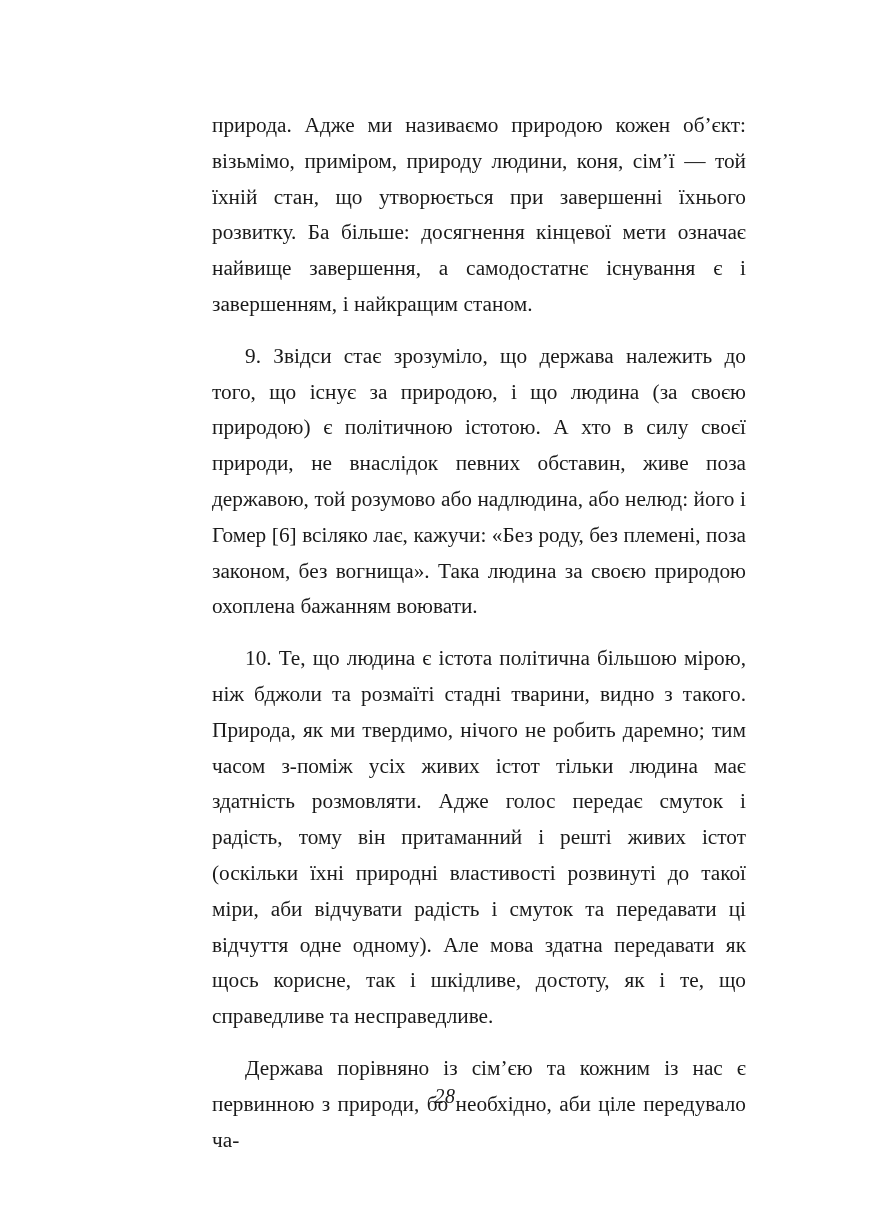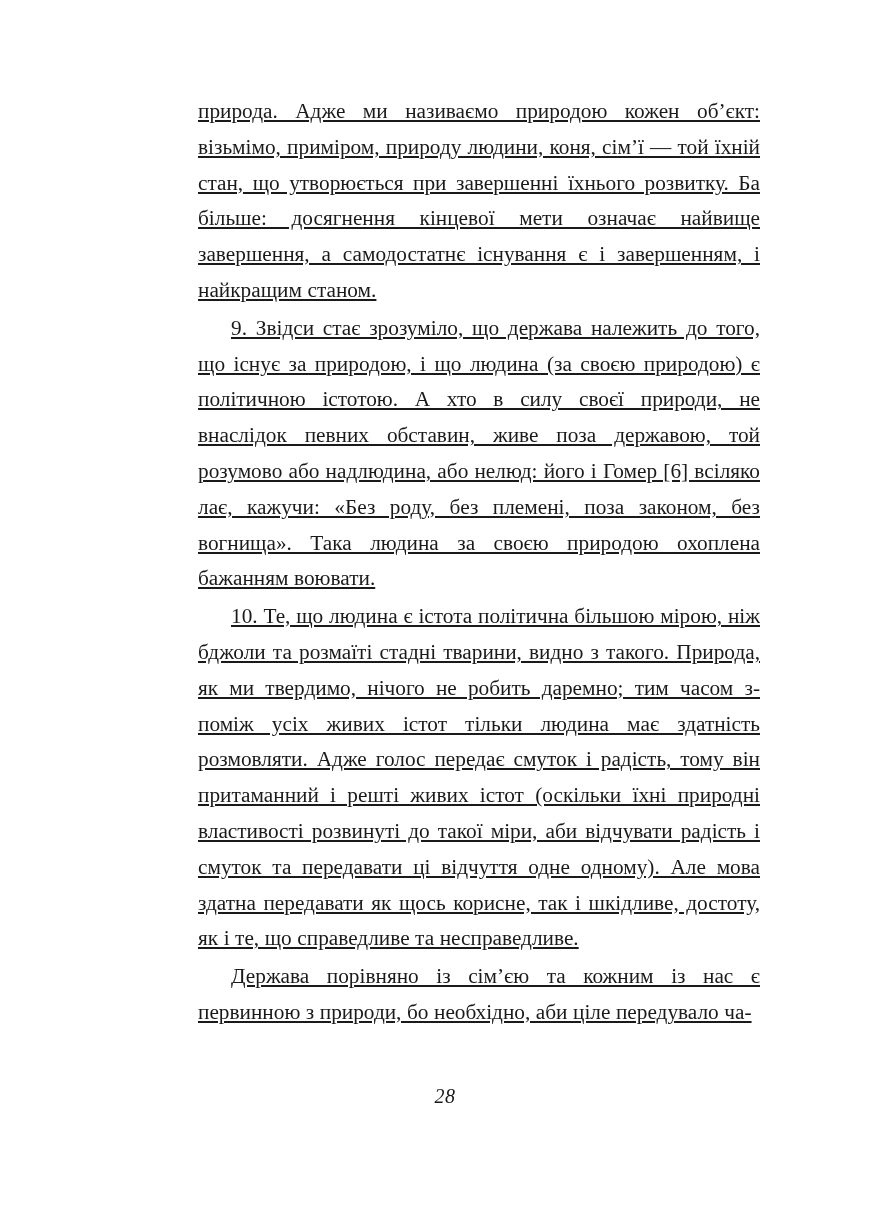--- a/index.html
+++ b/index.html
@@ -25,23 +25,22 @@
     font-size: 21.3px;
     line-height: 35.8px;
     color: #1a1a1a;
     text-align: justify;
     text-justify: inter-word;
     -webkit-hyphens: none;
     hyphens: none;
     word-spacing: 0.2px;
   }
   .para {
-    margin: 2px;
+    margin: 16px;
     text-indent: 0;
-    text-decoration: underline;
   }
   .para.indented {
     text-indent: 33px;
   }
   
   .para {
     text-align-last: left;
   }
   .folio {
     position: absolute;

